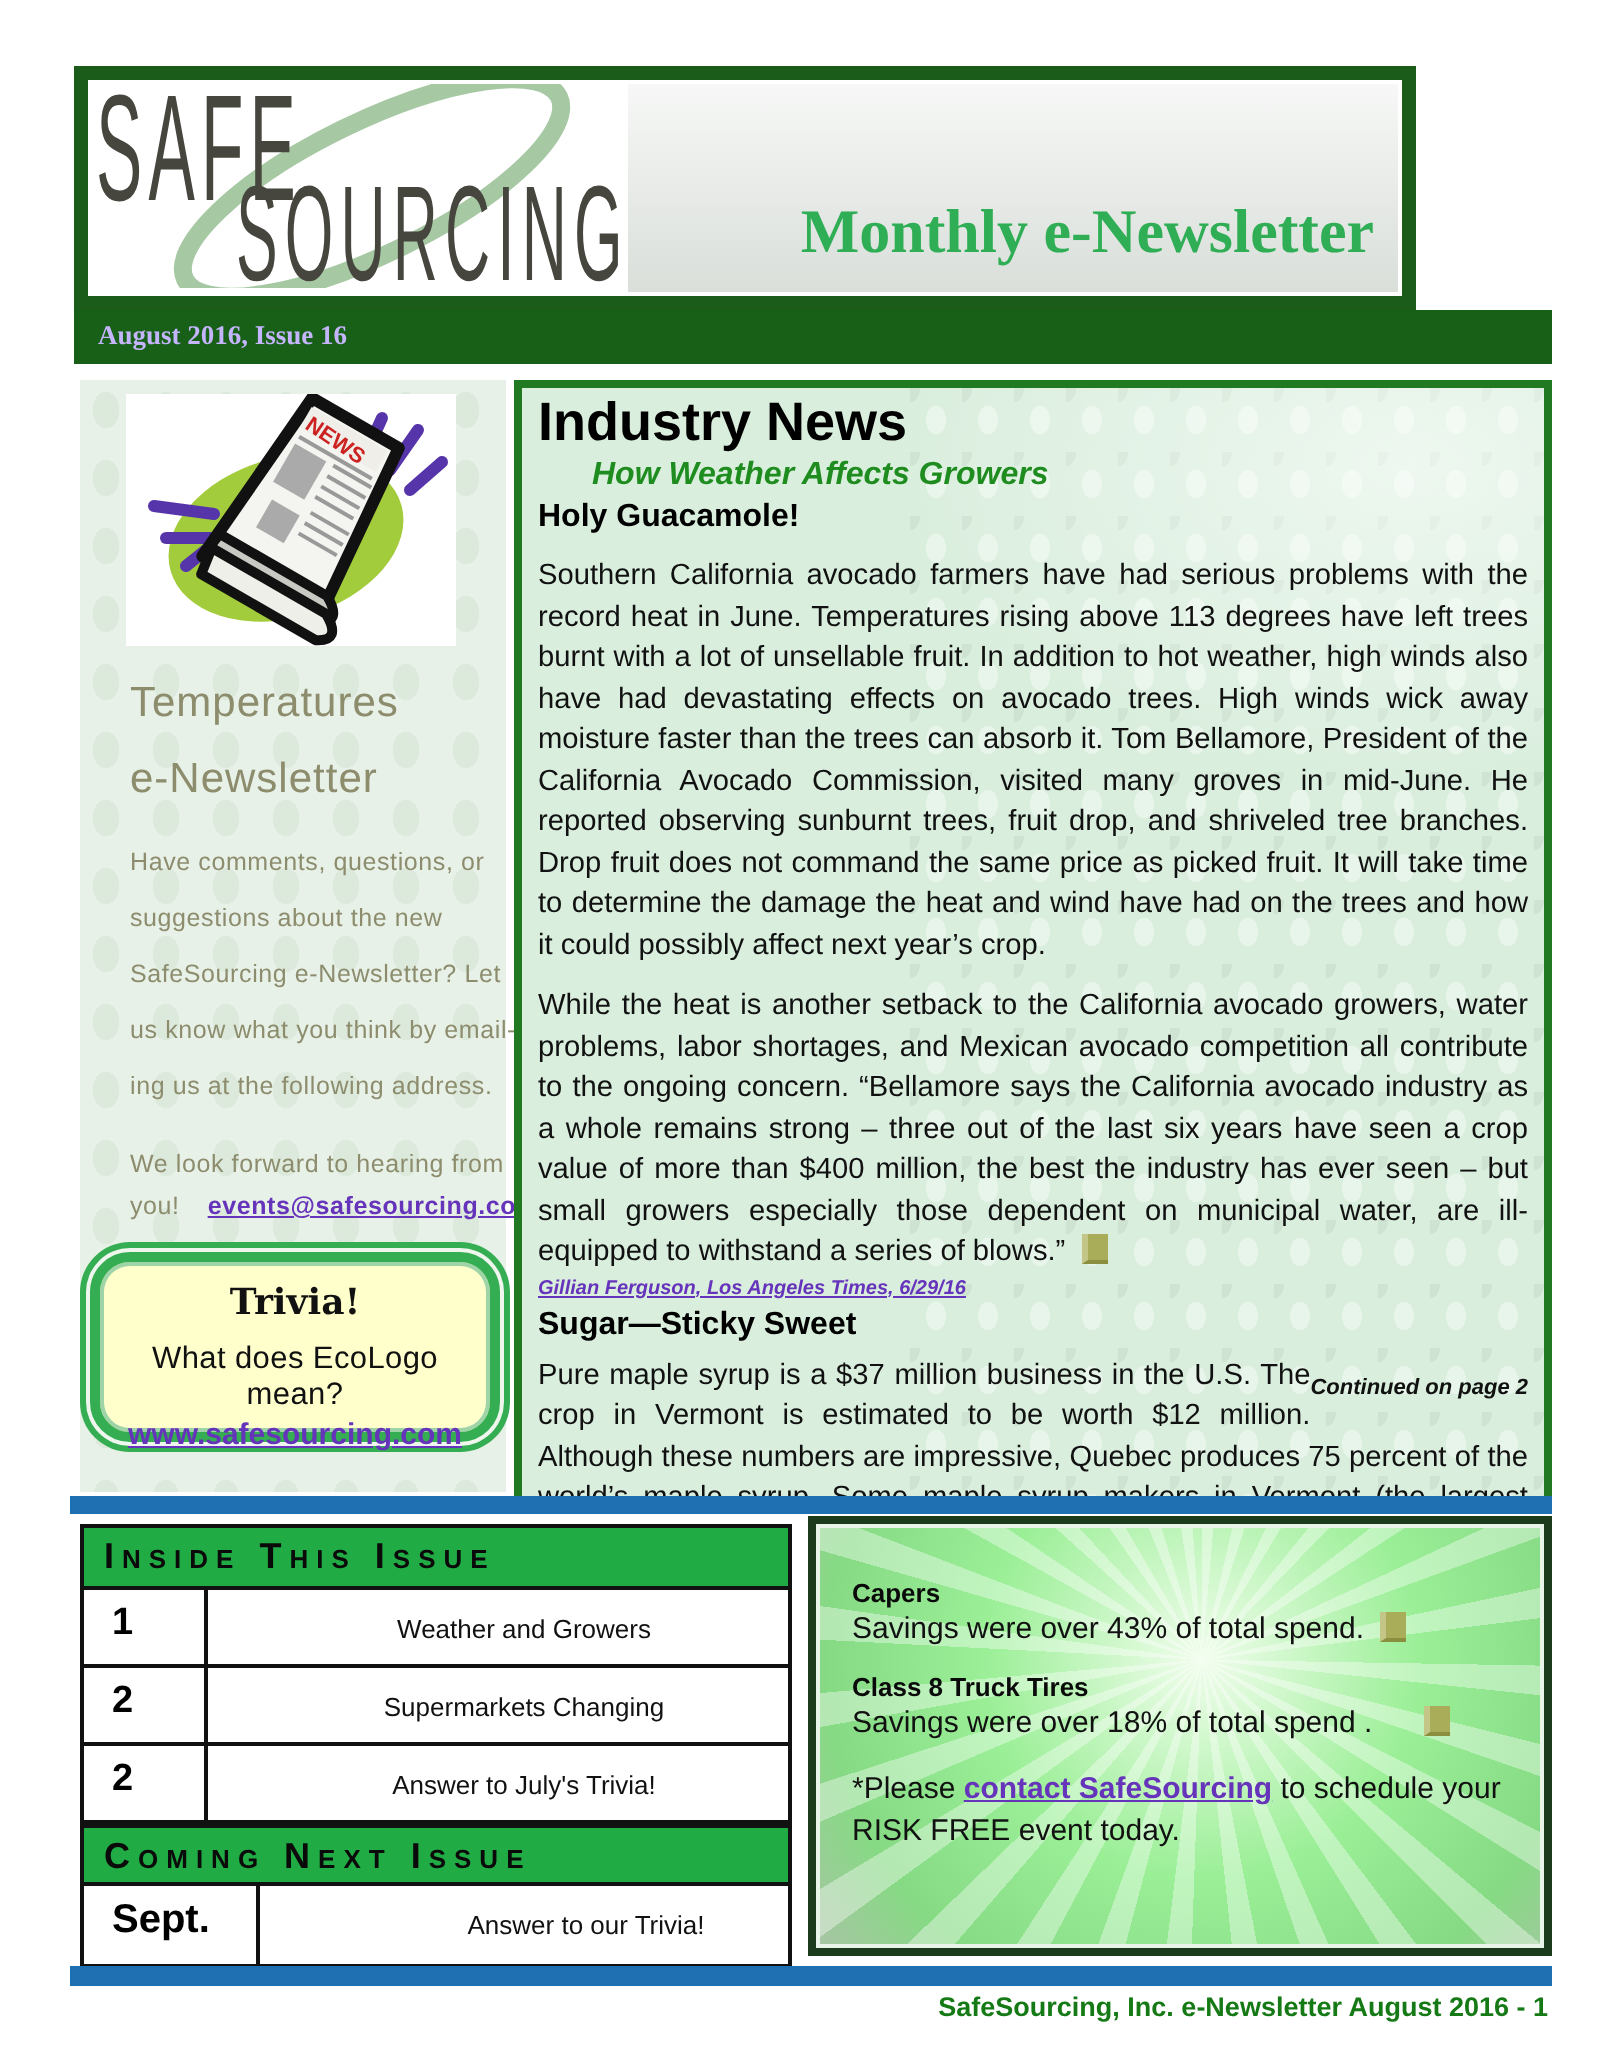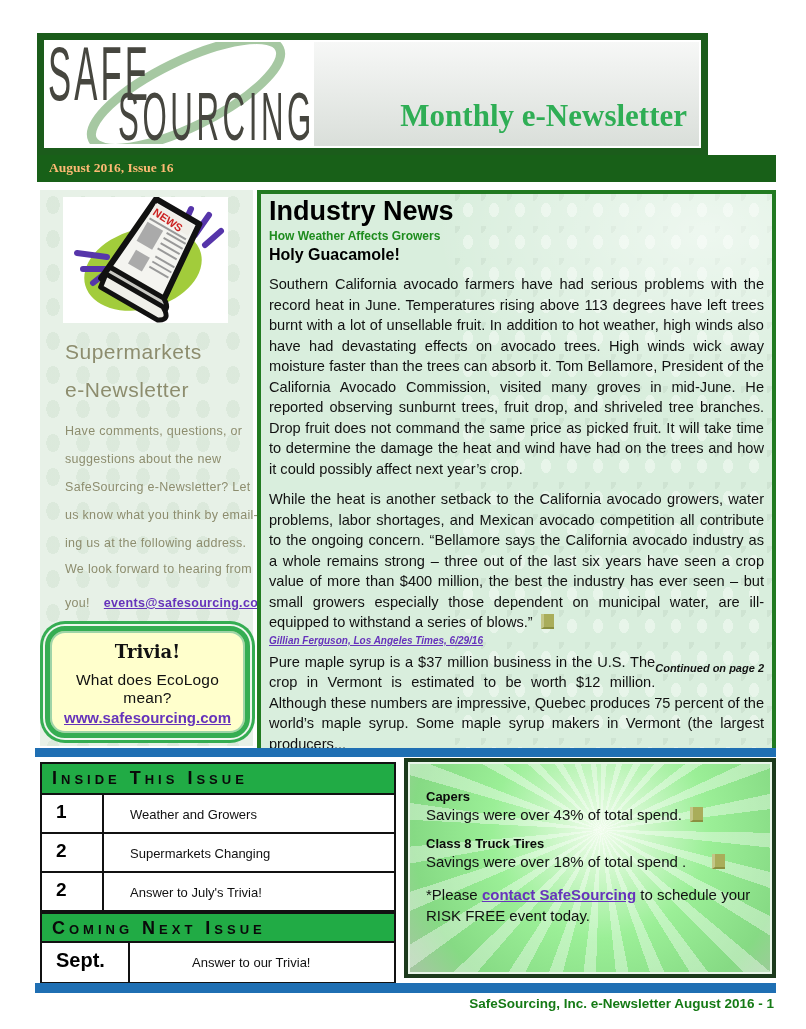--- a/index.html
+++ b/index.html
@@ -15,21 +15,21 @@
   }
   .logo-block{
     position:absolute; left:2px; top:2px; width:268px; height:104px; background:#ffffff;
   }
   .header-title{
     position:absolute; right:14px; bottom:14px;
     font-family:"Liberation Serif", serif; font-weight:bold; font-size:31px; color:#2fae55;
   }
   .issue-bar{
     position:absolute; left:37px; top:155px; width:739px; height:27px;
-    background:#186018; color:#fdba74; font-family:"Liberation Serif", serif;
+    background:#186018; color:#c4b5fd; font-family:"Liberation Serif", serif;
     font-weight:bold; font-size:13.5px; line-height:26px; padding-left:12px;
   }
 
   
   .sidebar{
     position:absolute; left:40px; top:190px; width:213px; height:556px;
     background:
       radial-gradient(ellipse 11px 15px at 13px 15px, rgba(170,195,170,.18) 60%, rgba(0,0,0,0) 61%),
       #e7f1e7;
     background-size:30px 34px;
@@ -40,21 +40,21 @@
   .sidebar-title{ position:absolute; left:25px; color:#8d8d6e; font-size:21px; letter-spacing:.5px; }
   .sb-t1{ top:150px; } .sb-t2{ top:188px; }
   .about-line{
     position:absolute; left:25px; width:185px; color:#8d8d6e; font-size:12.5px; letter-spacing:.3px;
     white-space:nowrap;
   }
   .link{ color:#6633bb; text-decoration:underline; cursor:pointer; }
   .email-link{ margin-left:14px; font-weight:bold; font-size:12.5px; }
 
   .trivia-box{
-    position:absolute; left:5px; top:436px; width:205px; height:112px;
+    position:absolute; left:5px; top:436px; width:205px; height:95px;
     background:#ffffcc; border:5px solid #35ad52; border-radius:20px;
     box-shadow:0 0 0 2px #eef6ee, 0 0 0 5px #35ad52, inset 0 0 0 2px #9fd4a8;
     text-align:center;
   }
   .trivia-title{ margin-top:10px; font-family:"DejaVu Serif", serif; font-weight:bold; font-size:18px; color:#111; }
   .trivia-q{ margin-top:9px; font-size:15.5px; color:#111; letter-spacing:.2px; }
   .trivia-link{ display:inline-block; margin-top:2px; font-size:15px; font-weight:bold; }
 
   
   .main{
@@ -67,21 +67,21 @@
       radial-gradient(ellipse 9px 13px at 13px 16px, rgba(255,255,255,.85) 55%, rgba(0,0,0,0) 56%),
       radial-gradient(ellipse 9px 13px at 0px 0px, rgba(150,170,150,.35) 55%, rgba(0,0,0,0) 56%);
     background-size:26px 32px;
   }
   .main-swoosh{
     position:absolute; right:-60px; top:-40px; width:420px; height:260px; pointer-events:none;
     background:radial-gradient(ellipse at 70% 30%, rgba(255,255,255,.55), rgba(255,255,255,0) 65%);
   }
   .main-inner{ position:relative; padding:2px 8px 0 8px; }
   .main-h1{ font-size:27px; font-weight:bold; color:#000; }
-  .main-sub{ margin-top:2px; font-size:12px; font-weight:bold; color:#1e8c1e; }
+  .main-sub{ margin-top:2px; font-size:16px; font-weight:bold; font-style:italic; color:#1e8c1e;margin-left:27px; }
   .art-title{ margin-top:3px; font-size:16px; font-weight:bold; color:#000; }
   .body-p{ margin-top:10px; font-size:14.6px; line-height:20.5px; color:#111; text-align:justify; }
   .citation{ margin-top:2px; font-size:10px; font-weight:bold; font-style:italic; }
   .sq{
     display:inline-block; width:13px; height:15px; margin-left:8px; vertical-align:-2px;
     background:#a9ad5a; border-left:3px solid #c3c687; border-bottom:2px solid #8a8f3f;
   }
   .continued{ float:right; font-size:11px; font-weight:bold; font-style:italic; margin-top:6px; }
 
   
@@ -101,21 +101,21 @@
     color:#0a0a0a; line-height:29px; padding-left:10px;
   }
   .toc-band.second{ border-top:2px solid #111; }
   .toc-row{ display:flex; height:39px; background:#fff; border-bottom:2px solid #111; }
   .toc-row:last-child{ border-bottom:none;gap:36px; }
   .toc-num{
     width:62px; border-right:2px solid #111; font-weight:bold; font-size:19px;
     padding:6px 0 0 14px;
   }
   .toc-num.wide{ width:88px; font-size:20px; }
-  .toc-item{ flex:1; font-size:13px; padding:12px 0 0 26px; color:#111; }
+  .toc-item{ flex:1; font-size:13px; padding:12px 0 0 26px; color:#111;text-align:center; }
 
   
   .savings{
     position:absolute; left:404px; top:758px; width:372px; height:220px;
     border:4px solid #1c3a1c; box-shadow:inset 0 0 0 2px #e9f5e9;
     background:
       repeating-conic-gradient(from 0deg at 53% 32%, rgba(255,255,255,.38) 0deg 5deg, rgba(255,255,255,0) 5deg 13deg),
       radial-gradient(circle at 53% 32%, #f2fdee 0%, #9bef97 45%, #86da84 78%, #a9c4a5 100%);
     padding:14px 18px 0 18px;
   }
@@ -171,29 +171,29 @@
               <line x1="88" y1="48" x2="110" y2="48"></line>
             <line x1="90" y1="56" x2="112" y2="56"></line>
               <line x1="90" y1="62" x2="112" y2="62"></line>
             <line x1="90" y1="68" x2="112" y2="68"></line>
               <line x1="66" y1="26" x2="108" y2="26"></line>
           </g>
         </g>
       </svg>
     </div>
 
-    <div class="sidebar-title sb-t1">Supermarkets</div>
+    <div class="sidebar-title sb-t1">Temperatures</div>
     <div class="sidebar-title sb-t2">e-Newsletter</div>
 
     <div class="about-line" style="top:234px">Have comments, questions, or</div>
     <div class="about-line" style="top:262px">suggestions about the new</div>
     <div class="about-line" style="top:290px">SafeSourcing e-Newsletter? Let</div>
     <div class="about-line" style="top:318px">us know what you think by email-</div>
     <div class="about-line" style="top:346px">ing us at the following address.</div>
-    <div class="about-line" style="top:372px">We look forward to hearing from</div>
+    <div class="about-line" style="top:385px">We look forward to hearing from</div>
     <div class="about-line" style="top:406px">
       <span>you!</span><span class="link email-link">events@safesourcing.com</span>
     </div>
 
     <div class="trivia-box">
       <div class="trivia-title">Trivia!</div>
       <div class="trivia-q">What does EcoLogo mean?</div>
       <span class="link trivia-link">www.safesourcing.com</span>
     </div>
   </div>
@@ -203,20 +203,21 @@
     <div class="main-swoosh"></div>
     <div class="main-inner">
       <div class="main-h1">Industry News</div>
       <div class="main-sub">How Weather Affects Growers</div>
       <div class="art-title">Holy Guacamole!</div>
       <div class="body-p">Southern California avocado farmers have had serious problems with the record heat in June.  Temperatures rising above 113 degrees have left trees burnt with a lot of unsellable fruit.  In addition to hot weather, high winds also have had devastating effects on avocado trees.  High winds wick away moisture faster than the trees can absorb it. Tom Bellamore, President of the California Avocado Commission, visited many groves in mid-June. He reported observing sunburnt trees, fruit drop, and shriveled tree branches. Drop fruit does not command the same price as picked fruit. It will take time to determine the damage the heat and wind have had on the trees and how it could possibly affect next year’s crop.</div>
       <div class="body-p">
         <span>While the heat is another setback to the California avocado growers, water problems, labor shortages, and Mexican avocado competition all contribute to the ongoing concern. “Bellamore says the California avocado industry as a whole remains strong – three out of the last six years have seen a crop value of more than $400 million, the best the industry has ever seen – but small growers especially those dependent on municipal water, are ill-equipped to withstand a series of blows.”</span><span class="sq"></span>
       </div>
       <div class="citation"><span class="link">Gillian Ferguson, Los Angeles Times, 6/29/16</span></div>
+      <div class="art-title" style="margin-top:4px">Sugar—Sticky Sweet</div>
       <div class="body-p" style="margin-top:6px">
         <span class="continued">Continued on page 2</span><span>Pure maple syrup is a $37 million business in the U.S. The crop in Vermont is estimated to be worth $12 million. Although these numbers are impressive, Quebec produces 75 percent of the world’s maple syrup. Some maple syrup makers in Vermont (the largest producers...</span>
       </div>
     </div>
   </div>
 
   <div class="mid-bar"></div>
 
   <div class="toc">
     <div class="toc-band">Inside This Issue</div>

